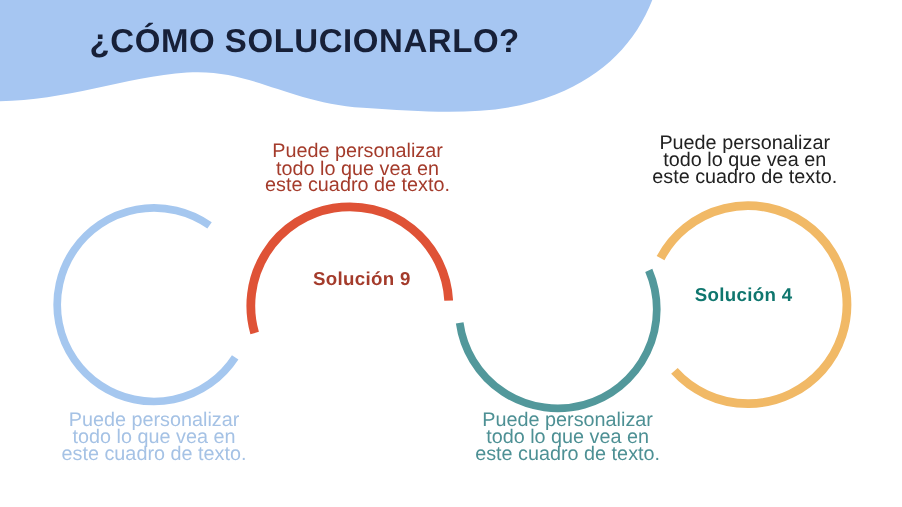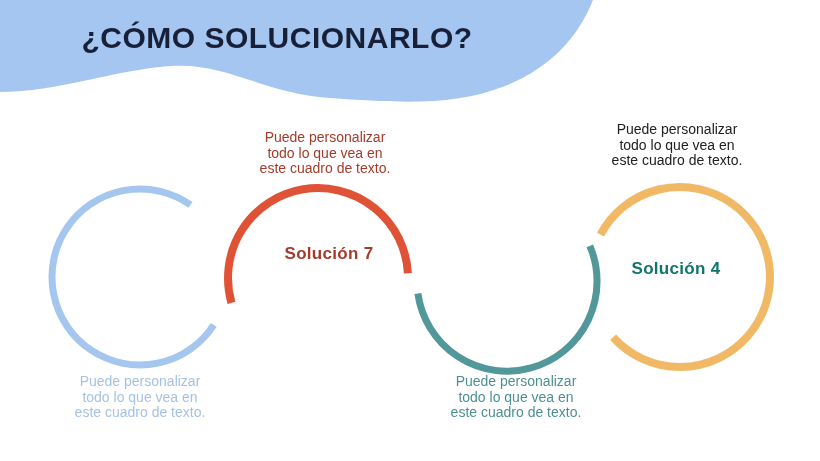--- a/index.html
+++ b/index.html
@@ -40,21 +40,21 @@
     font-size: 17px;
     font-weight: bold;
     letter-spacing: 0.3px;
     white-space: nowrap;
   }
   .desc-block {
     position: absolute;
     transform: translateX(-50%);
     width: 190px;
     text-align: center;
-    font-size: 14px;
+    font-size: 18px;
     line-height: 15.5px;
     font-weight: 400;
   }
 </style>
 </head>
 <body>
 
 <div class="slide">
 
   <svg class="header-blob-svg" viewBox="0 0 820 120" aria-hidden="true">
@@ -63,21 +63,21 @@
 
   <h1 class="slide-title" style="color: rgb(23, 32, 56);">¿CÓMO SOLUCIONARLO?</h1>
 
   <svg class="rings-svg" viewBox="0 0 820 461" aria-hidden="true">
     <path fill="none" stroke-width="7" d="M 213.8 324.9 A 88 88 0 1 1 190.5 204.9" stroke="#A5C7EF"></path>
     <path fill="none" stroke-width="8" d="M 231.5 302.8 A 90 90 0 1 1 407.9 273.3" stroke="#DF5236"></path>
     <path fill="none" stroke-width="7" d="M 589.8 245.8 A 90 90 0 1 1 417.9 293.5" stroke="#52989B"></path>
     <path fill="none" stroke-width="8" d="M 600.5 234.7 A 90 90 0 1 1 613.1 337.2" stroke="#F1B966"></path>
   </svg>
 
-  <div class="ring-label" style="left: 329px; top: 254px; color: rgb(164, 59, 43);">Solución 7</div>
+  <div class="ring-label" style="left: 329px; top: 254px; color: rgb(164, 59, 43);">Solución 9</div>
   <div class="ring-label" style="left: 676px; top: 269px; color: #0f766e;">Solución 4</div>
 
   <div class="desc-block" style="left: 140px; top: 374px; color: rgb(165, 194, 229);">
     <div>Puede personalizar</div>
     <div>todo lo que vea en</div>
     <div>este cuadro de texto.</div>
   </div>
 
   <div class="desc-block" style="left: 325px; top: 130px; color: rgb(164, 59, 43);">
     <div>Puede personalizar</div>

